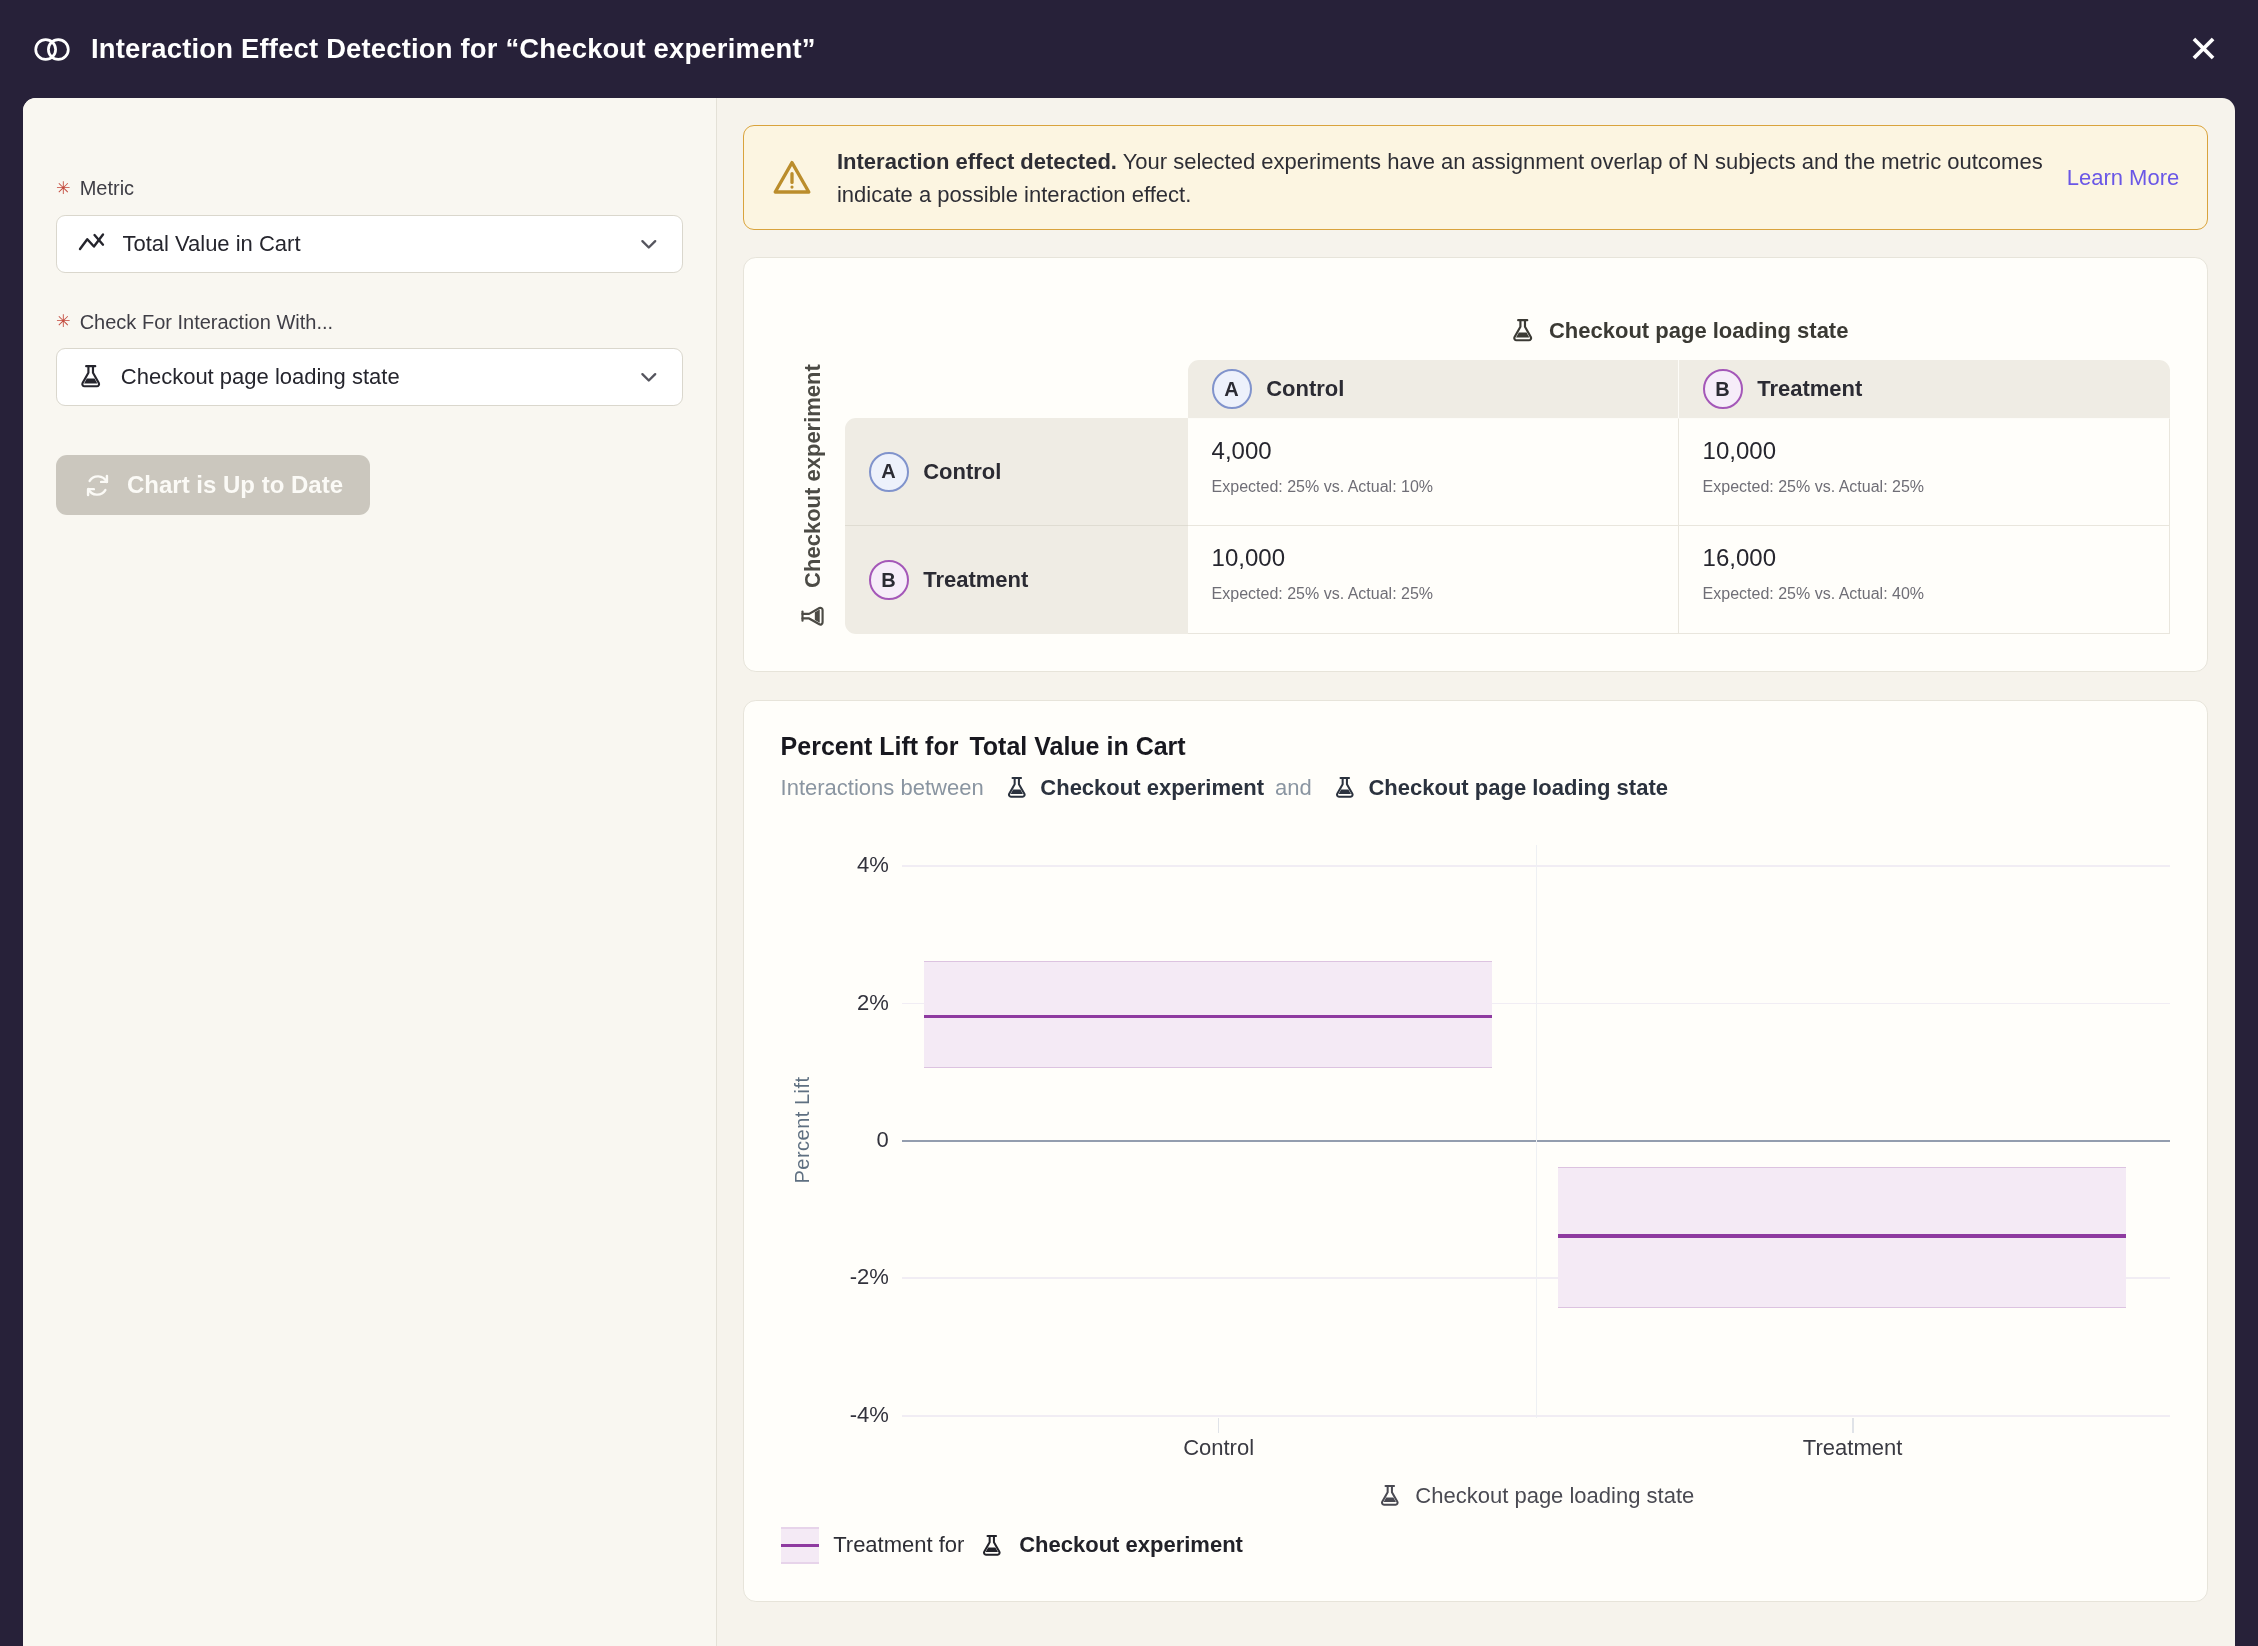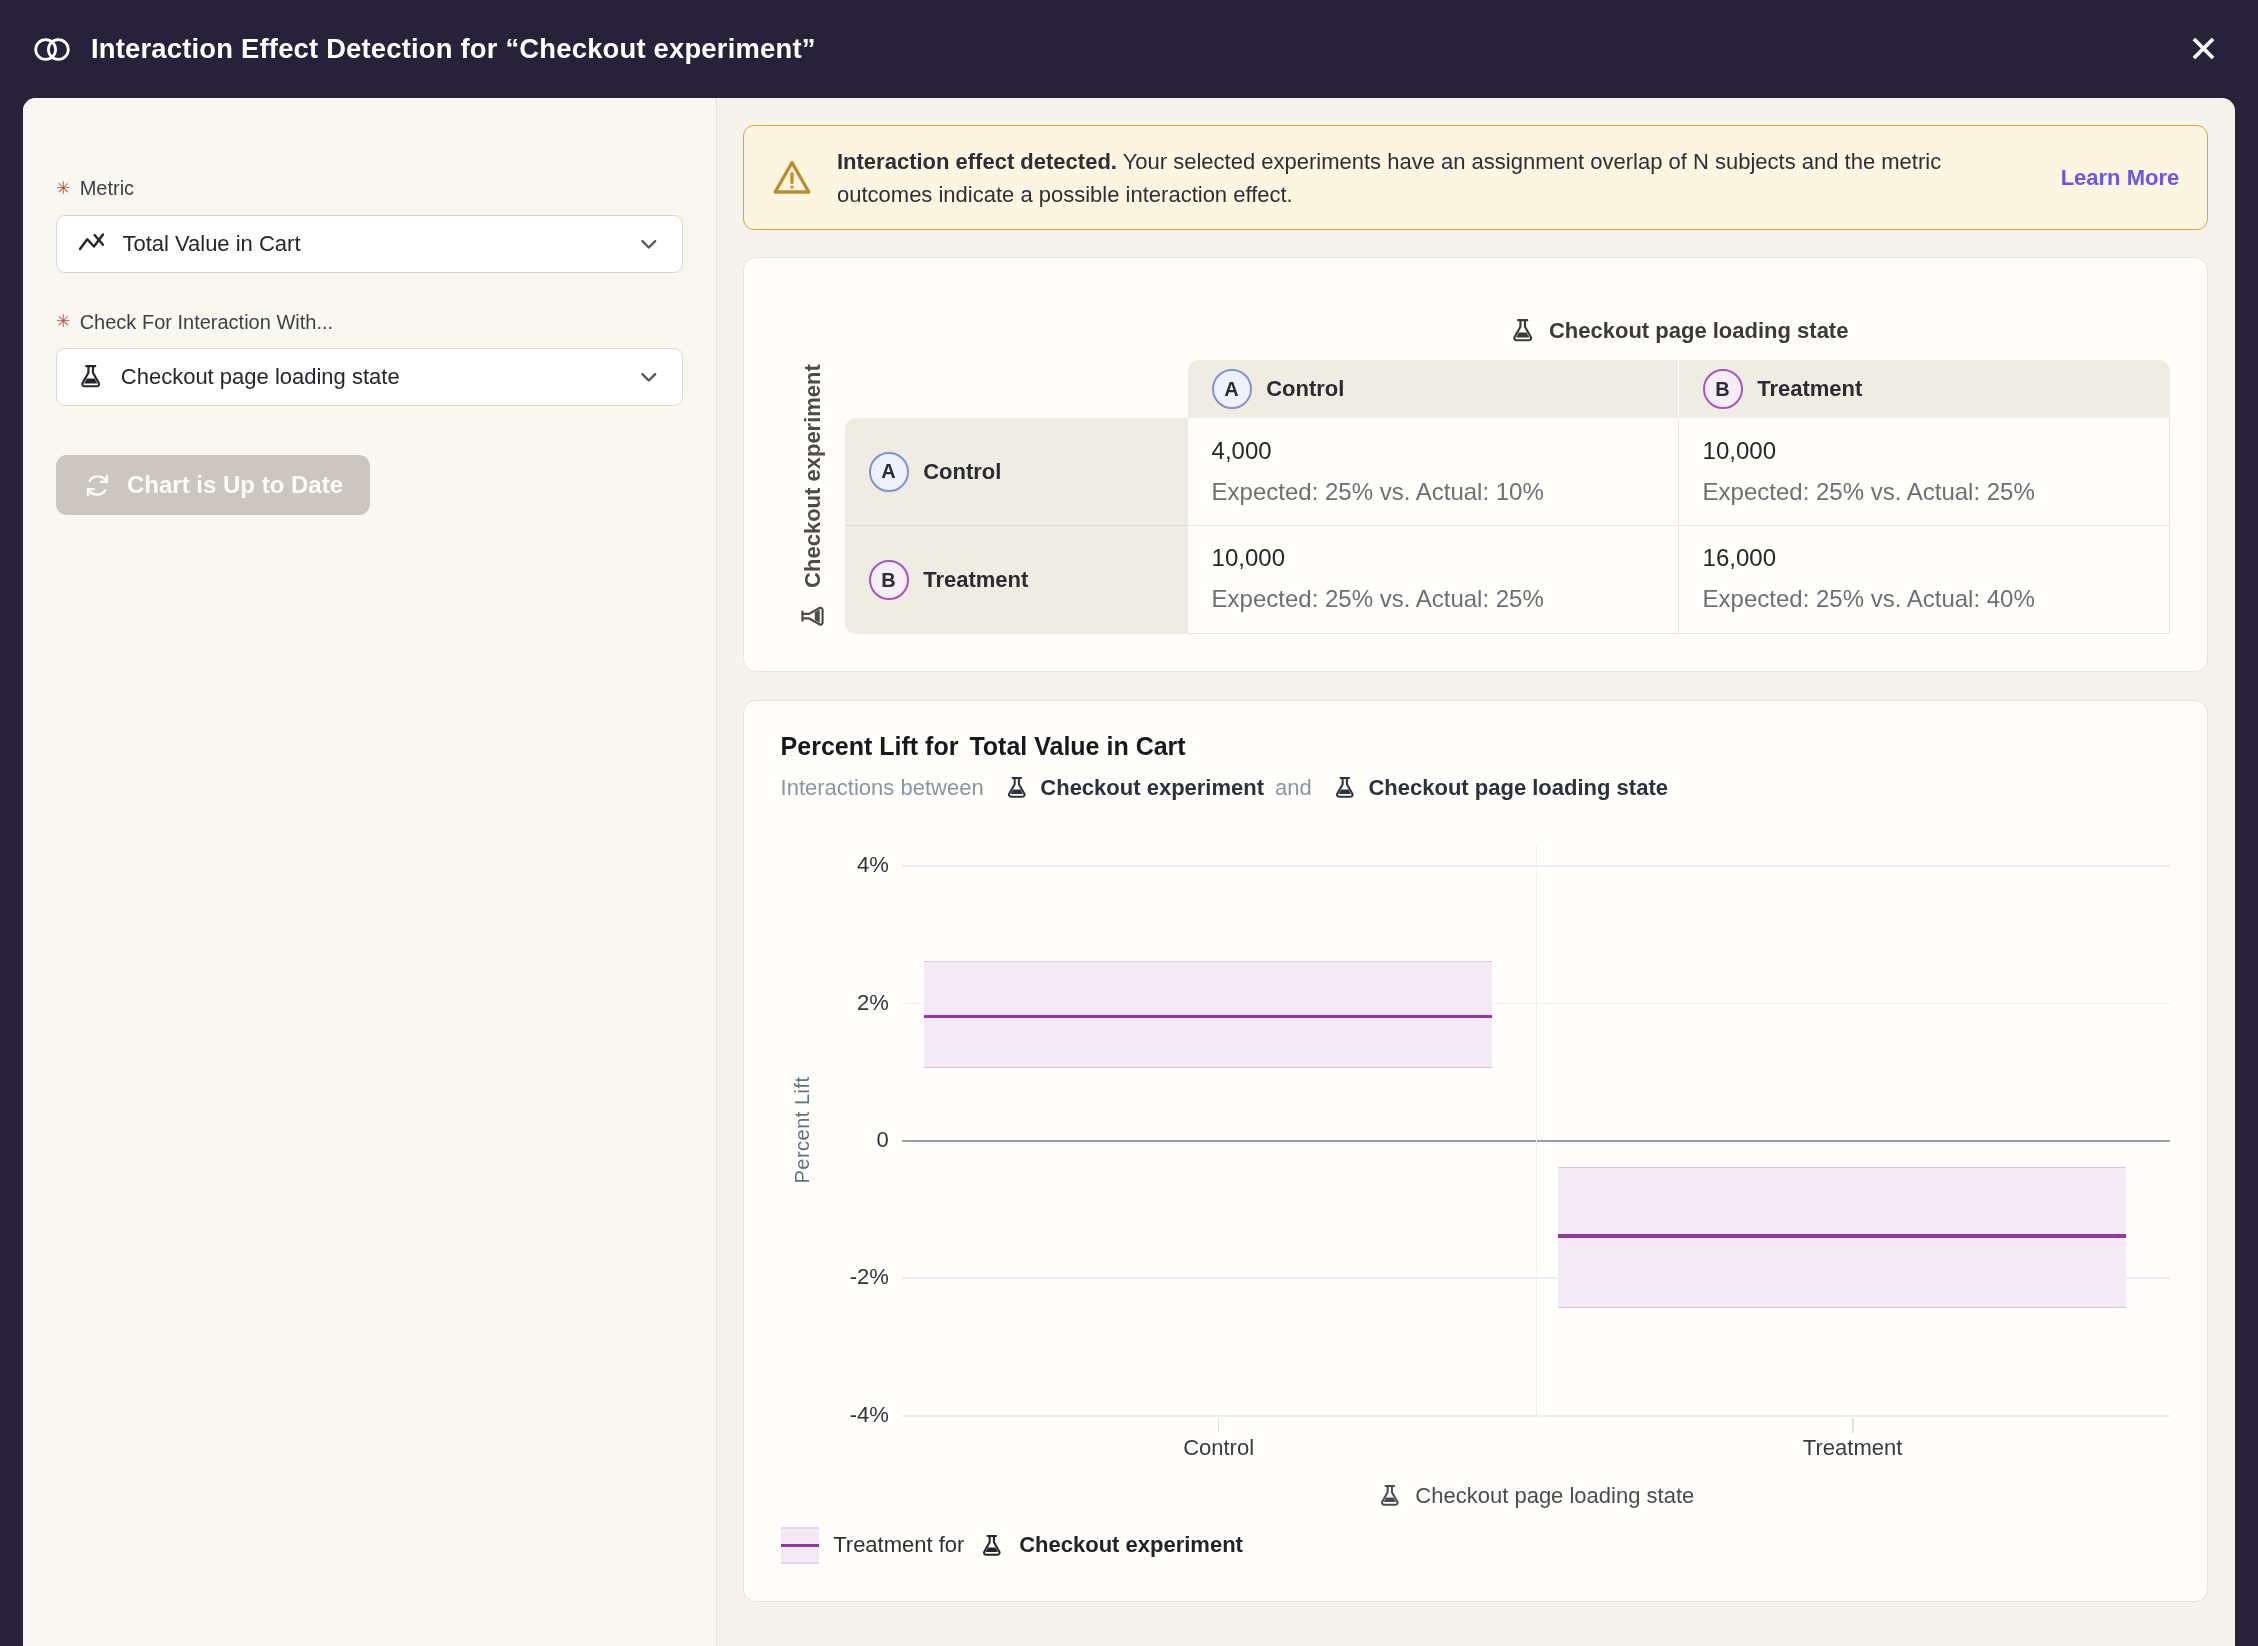--- a/index.html
+++ b/index.html
@@ -36,21 +36,21 @@
                   gap:14.6px; font-family:inherit; cursor:default; }
 
   
   .right { flex:1; padding:27.4px 27.4px 0 25.6px; display:flex; flex-direction:column; overflow:hidden; }
 
   .banner { display:flex; align-items:center; gap:24px; border:1.8px solid #d9a33c; background:#fcf5e1;
             border-radius:11px; padding:18.3px 27.4px; }
   .banner-text { font-size:22px; color:#2e2e35; line-height:1.5; max-width:1243px; }
   .banner-text b { font-weight:700; }
   .learn-more { margin-left:auto; background:none; border:none; color:#6a57e6; font-size:22px;
-                font-weight:700; font-family:inherit; cursor:pointer; white-space:nowrap;text-align:center; }
+                font-weight:400; font-family:inherit; cursor:pointer; white-space:nowrap;text-align:center; }
 
   .card { background:#fffefa; border:0.9px solid #e7e4da; border-radius:12.8px; margin-top:27.4px;
           padding:31px 37px 37px 37px; }
   .card h3 { font-size:25px; font-weight:700; color:#18181f; }
 
   
   .col-exp-label { margin-left:407px; height:58px; margin-top:12.8px; display:flex; align-items:center;
                    justify-content:center; gap:12.8px; font-size:22px; font-weight:700; color:#3b3a34; }
   .table-area { display:flex; }
   .rot-col { width:64px; position:relative; }
@@ -63,21 +63,21 @@
   .hcell.c1 { border-radius:11px 0 0 0; border-right:1.8px solid #fdfcf8; }
   .hcell.c2 { border-radius:0 11px 0 0; }
   .rhead { background:#efece4; display:flex; align-items:center; gap:14.6px; padding:0 24px;
            font-size:22px; font-weight:700; color:#2b2b33; }
   .rhead.r1 { border-radius:11px 0 0 0; border-bottom:0.9px solid #dfdcd2; }
   .rhead.r2 { border-radius:0 0 0 11px; }
   .dcell { background:#fffefa; border-bottom:0.9px solid #e9e6dd; padding:18.3px 24px; }
   .dcell.cb { border-right:0.9px solid #e9e6dd; }
   .dcell.ce { border-right:0.9px solid #e9e6dd; }
   .dcell .num { font-size:24px; color:#26262e; }
-  .dcell .det { margin-top:12.8px; font-size:24px; color:#6f6e76; }
+  .dcell .det { margin-top:12.8px; font-size:16px; color:#6f6e76; }
   .badge { width:40px; height:40px; border-radius:50%; display:flex; align-items:center;
            justify-content:center; font-size:20px; font-weight:700; color:#2b2b33; flex:none; }
   .badge.a { border:2.3px solid #8093cc; background:#edf1fb; }
   .badge.b { border:2.3px solid #a457b8; background:#f6edf9; }
 
   
   .chart-title { display:flex; gap:11px; font-size:25px; font-weight:700; color:#18181f; }
   .chart-sub { margin-top:14.6px; display:flex; align-items:center; gap:11px; font-size:22px; color:#8a95a1; }
   .chart-sub b { color:#2b323e; font-weight:700; }
   .chart-sub .flask-ic { margin-left:9.1px; }

